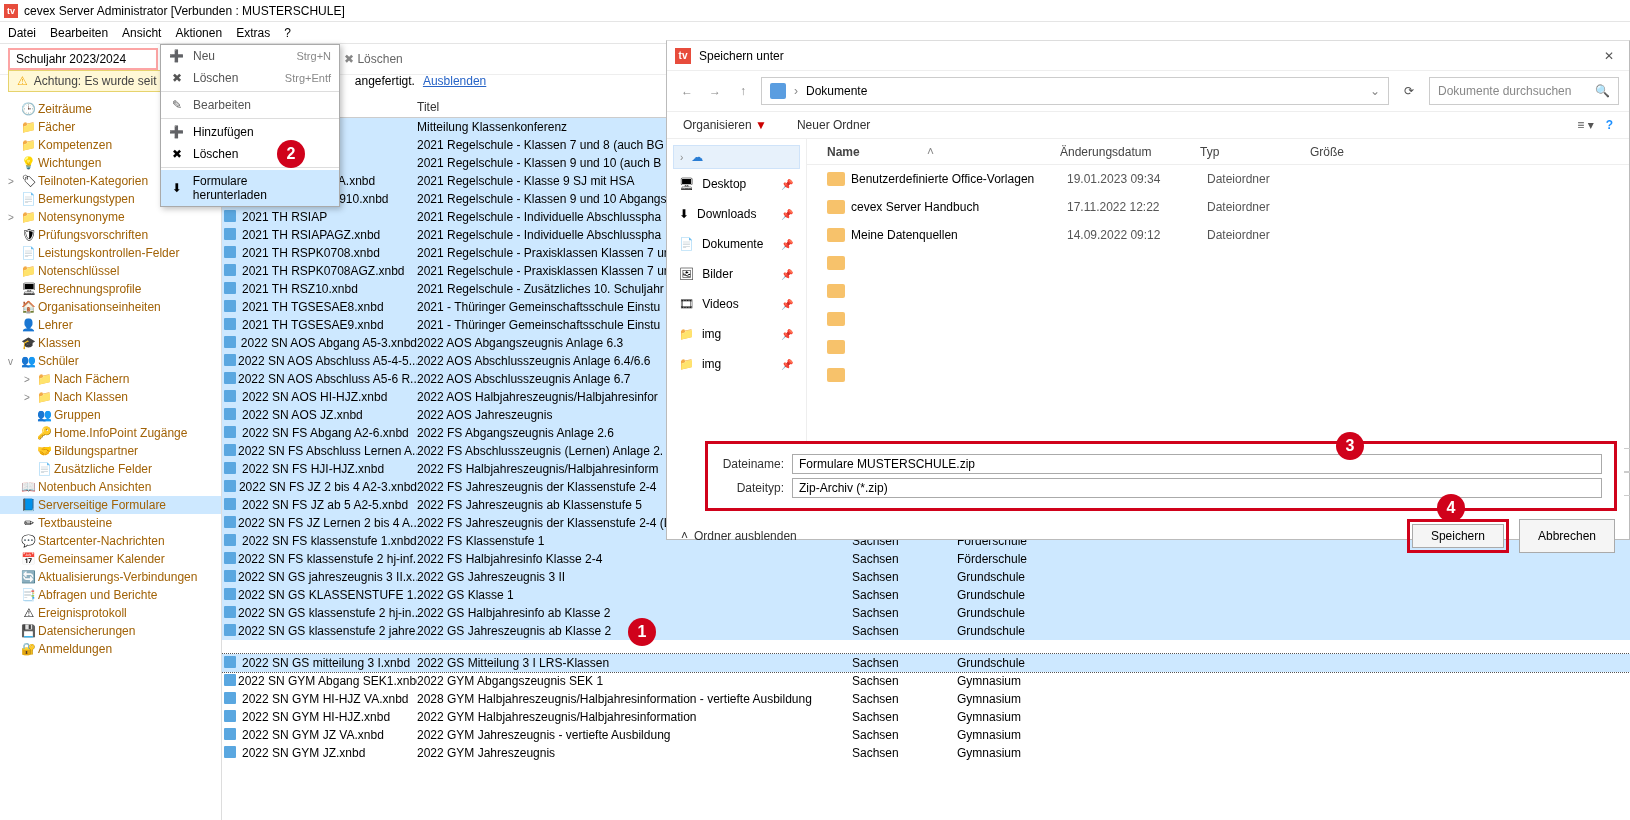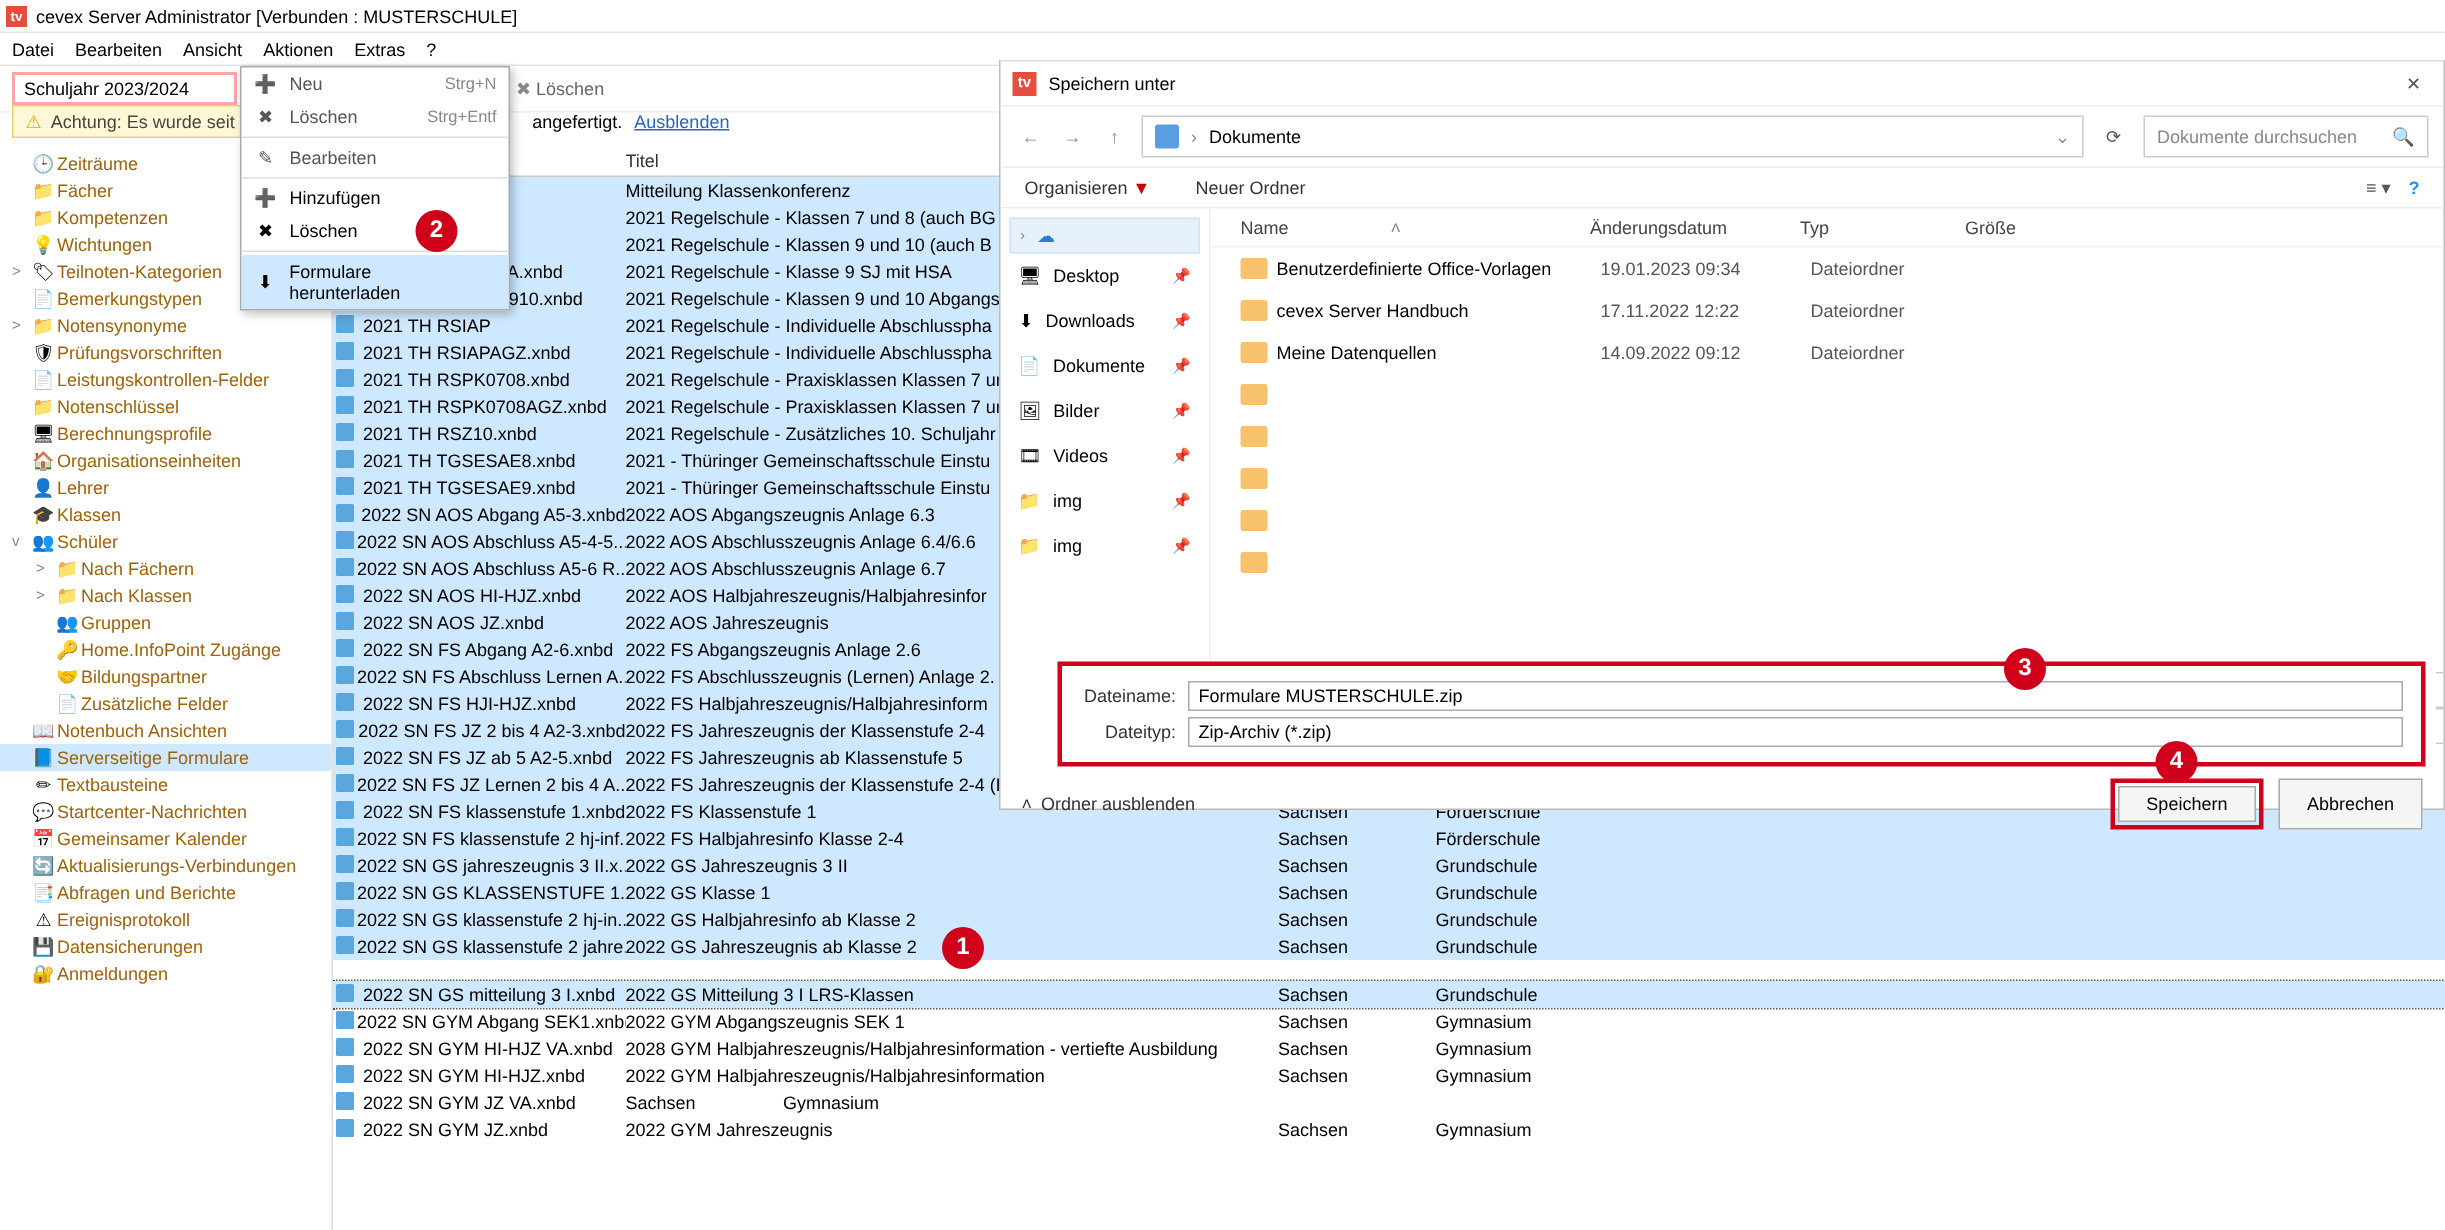--- a/index.html
+++ b/index.html
@@ -75,21 +75,21 @@
 .sd-toolbar .help-ico { color: #1e90ff; font-weight: bold; }
 .sd-body { display: flex; height: 302px; }
 .sd-left { width: 140px; border-right: 1px solid #eee; padding: 6px; }
 .sd-left .quick { display: flex; align-items: center; height: 30px; gap: 8px; padding-left: 6px; cursor: pointer; }
 .sd-left .quick .pin { margin-left: auto; color: #aaa; font-size: 10px; margin-right: 6px; }
 .sd-left .cloud-row { display: flex; align-items: center; gap: 8px; padding: 4px 6px; border: 1px solid #cfe3f9; background: #e7f1fb; }
 .sd-left .chev { color: #888; font-size: 10px; }
 .sd-right { flex: 1; }
 .sd-cols { display: flex; height: 26px; border-bottom: 1px solid #eee; align-items: center; color: #444; }
 .sd-cols .pad { width: 20px; }
-.sd-cols .nmc { width: 240px; }
+.sd-cols .nmc { width: 240px; font-weight: bold; }
 .sd-cols .dtc { width: 140px; }
 .sd-cols .tpc { width: 110px; }
 .sd-cols .szc { flex: 1; }
 .sd-row { display: flex; height: 28px; align-items: center; }
 .sd-row .pad { width: 20px; }
 .sd-row .fold-ico { width: 18px; height: 14px; background: #f7c26b; border-radius: 2px; margin-right: 6px; }
 .sd-row .nmc { width: 240px; display: flex; align-items: center; }
 .sd-row .dtc { width: 140px; color: #555; }
 .sd-row .tpc { width: 110px; color: #555; }
 
@@ -666,20 +666,21 @@
           </div>
           <div class="c2">2022 GYM Halbjahreszeugnis/Halbjahresinformation</div>
           <div class="c3">Sachsen</div>
           <div class="c4">Gymnasium</div>
         </div>
         <div class="trow">
           <div class="c1">
             <span class="fic"></span>
             <span>2022 SN GYM JZ VA.xnbd</span>
           </div>
+          <div class="c2">2022 GYM Jahreszeugnis - vertiefte Ausbildung</div>
           <div class="c3">Sachsen</div>
           <div class="c4">Gymnasium</div>
         </div>
         <div class="trow">
           <div class="c1">
             <span class="fic"></span>
             <span>2022 SN GYM JZ.xnbd</span>
           </div>
           <div class="c2">2022 GYM Jahreszeugnis</div>
           <div class="c3">Sachsen</div>

